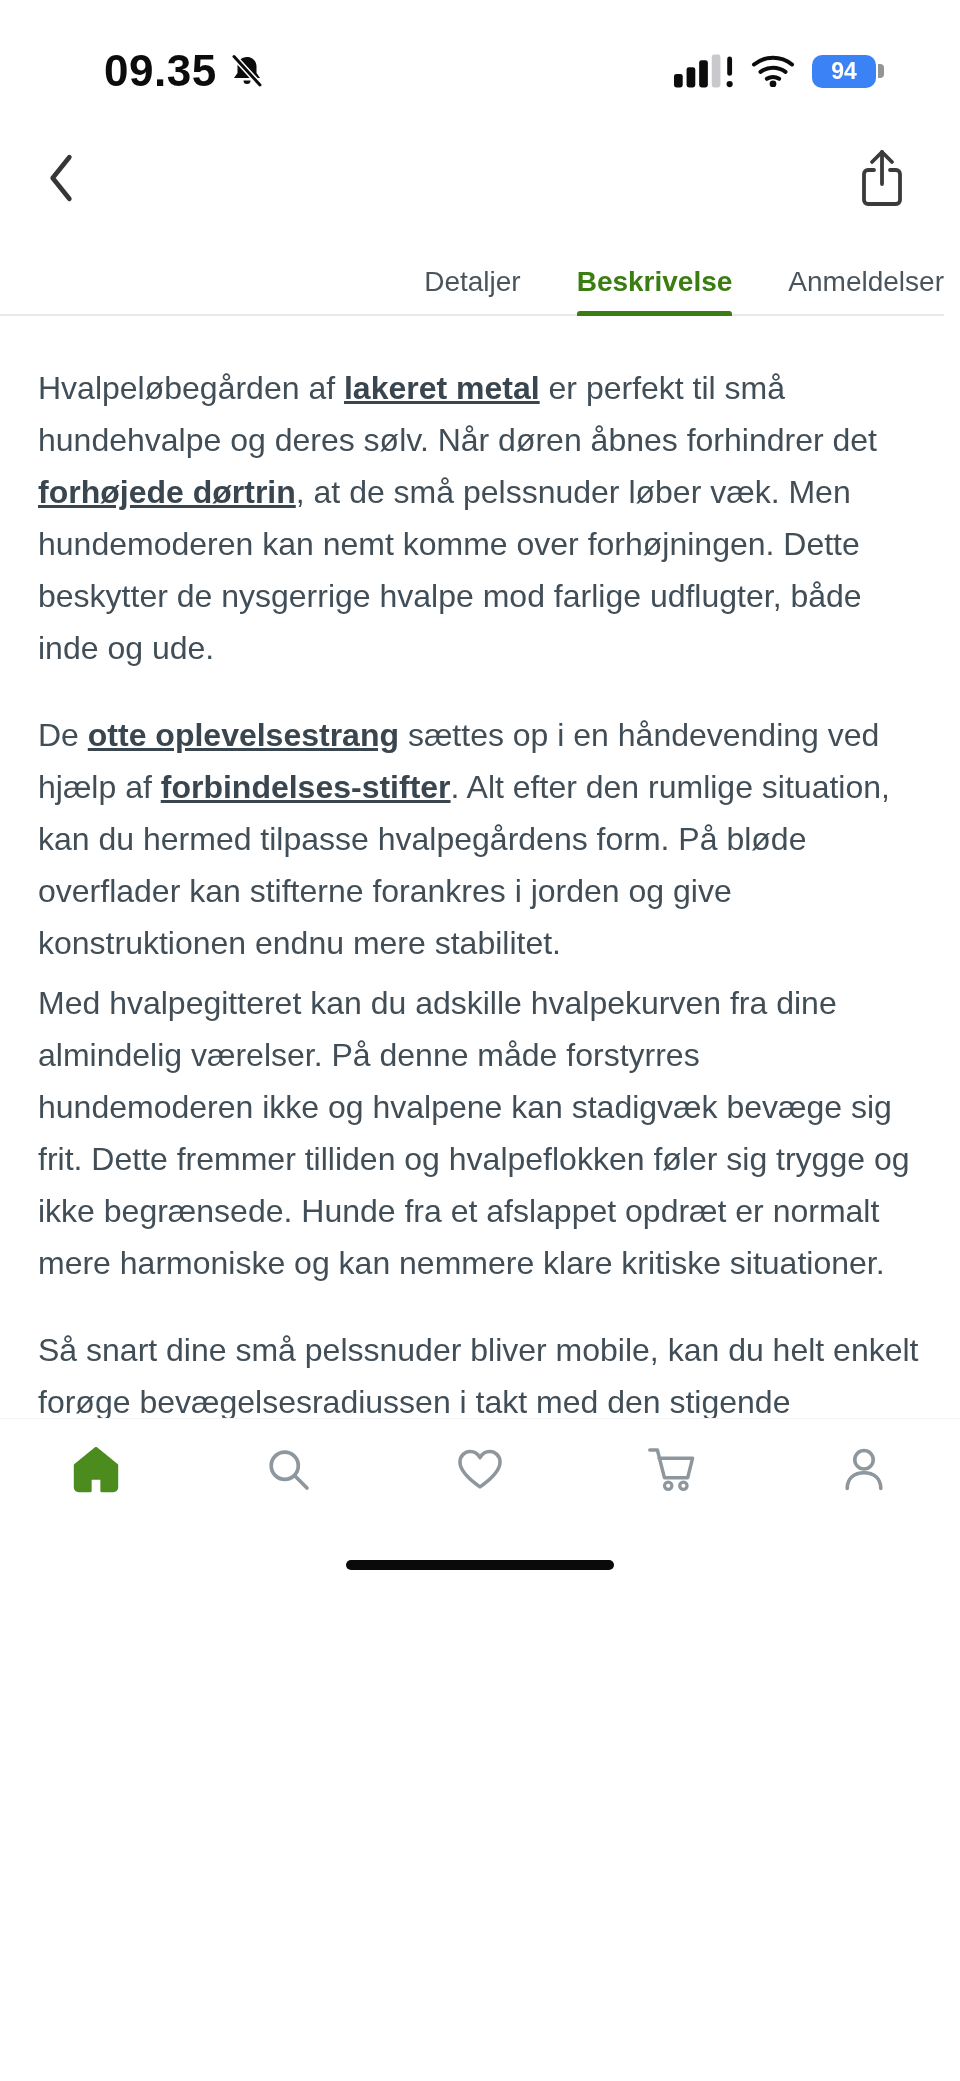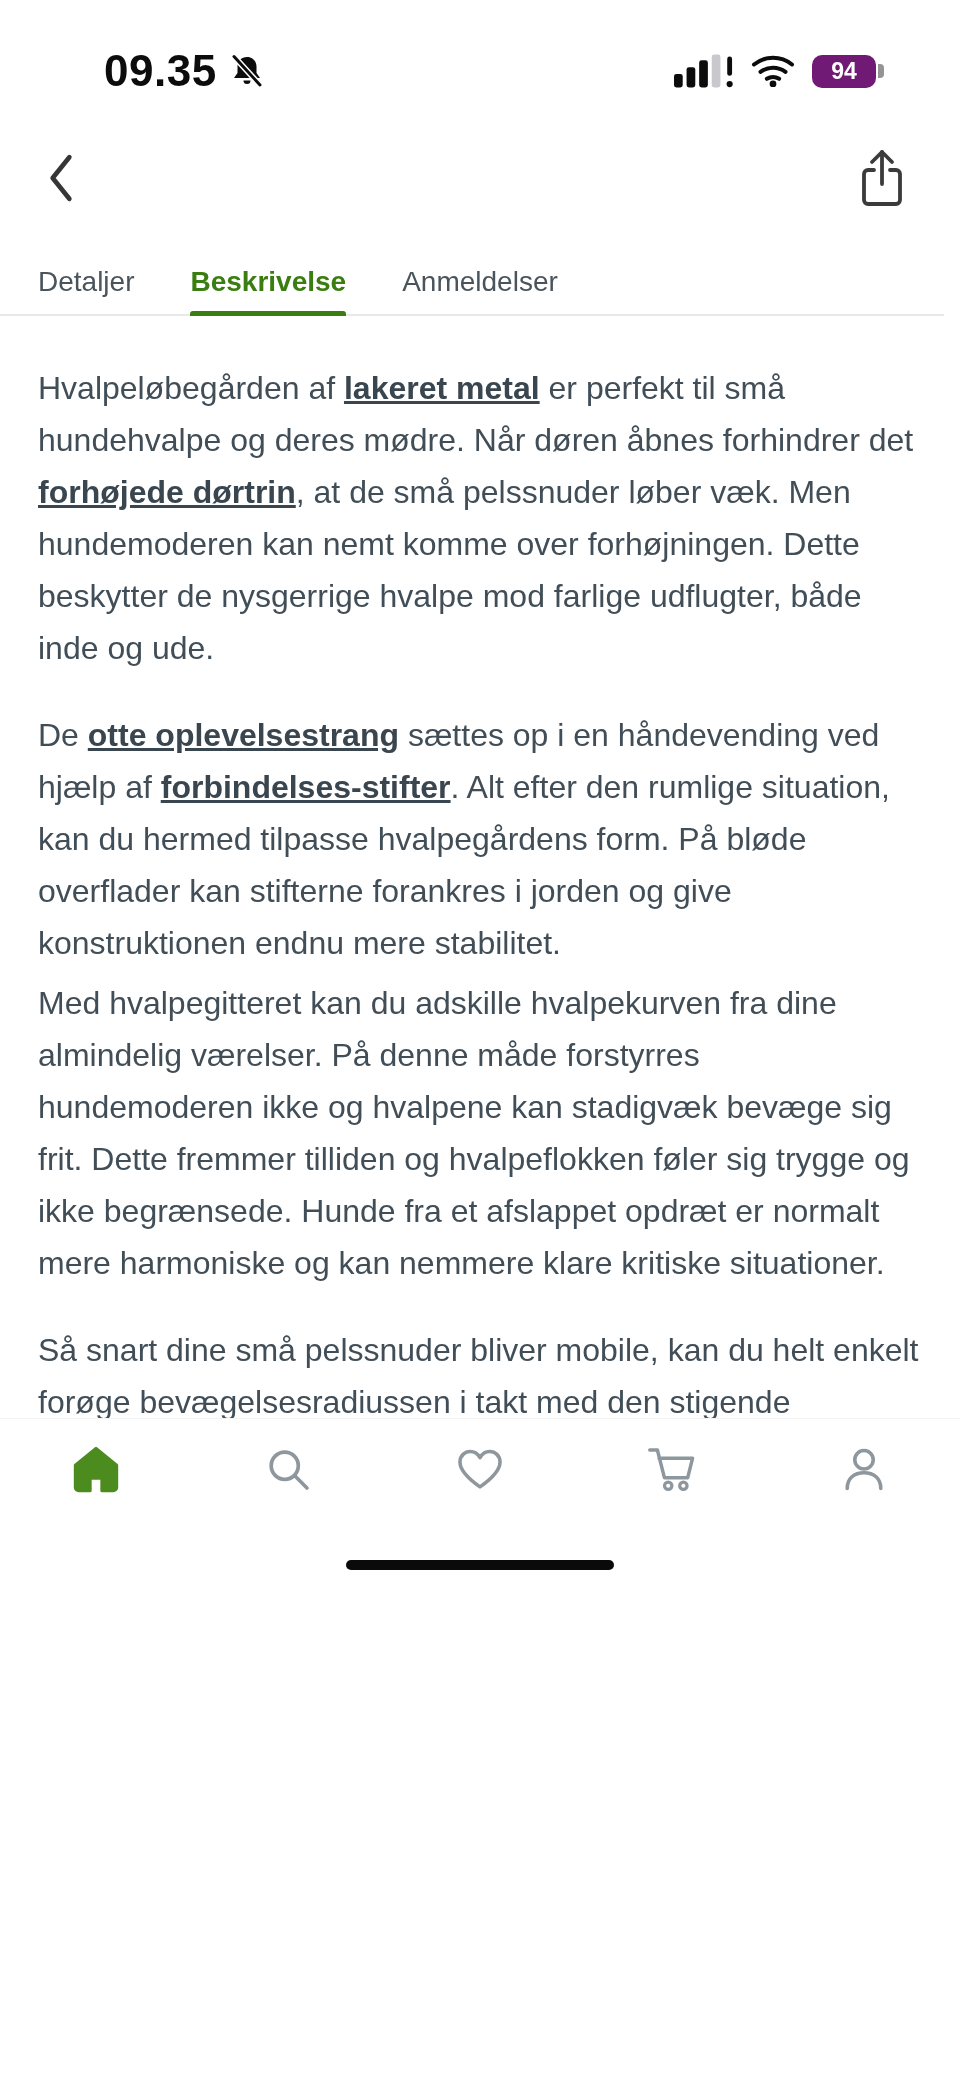--- a/index.html
+++ b/index.html
@@ -13,40 +13,41 @@
   .status-bar {
     position:absolute; top:0; left:0; right:0; height:122px;
     display:flex; justify-content:space-between; align-items:center;
     padding:20px 76px 0 104px; box-sizing:border-box; color:#0c0c0c;
   }
   .status-left { display:flex; align-items:center; gap:12px; }
   .time { font-size:44px; font-weight:700; letter-spacing:.5px; color:#0c0c0c; }
   .status-right { display:flex; align-items:center; gap:17px; }
   .battery-wrap { display:flex; align-items:center; }
   .battery {
-    width:64px; height:33px; background:#701a75; border-radius:10px;
+    width:64px; height:33px; background:#3b82f6; border-radius:10px;
     color:#fff; font-size:23px; font-weight:700;
     display:flex; align-items:center; justify-content:center;
   }
   .battery-nub { width:6px; height:14px; background:rgba(18,18,18,.45); border-radius:0 4px 4px 0; margin-left:2px; }
 
   
   .nav-row {
     position:absolute; top:122px; left:0; right:0; height:112px;
     display:flex; align-items:center; justify-content:space-between;
     padding:0 52px 0 46px; box-sizing:border-box;
   }
   .icon-btn { background:none; border:none; padding:0; cursor:pointer; color:#3b3b3b; display:flex; align-items:center; }
 
   
   .tabs {
     position:absolute; top:234px; left:0; right:16px; height:82px;
     display:flex; align-items:flex-end; gap:56px;
     padding:0 0 16px 38px; box-sizing:border-box;
     border-bottom:2px solid #e8e8ea;
+    justify-content:flex-end;
   }
   .tab { font-size:28px; font-weight:500; color:#4a545c; position:relative; cursor:pointer; }
   .tab.active { color:var(--accent-green); font-weight:700; }
   .tab.active::after {
     content:""; position:absolute; left:0; right:0; bottom:-18px; height:5px;
     background:var(--accent-green); border-radius:3px 3px 0 0;
   }
 
   
   .content {
@@ -136,21 +137,21 @@
     </button>
   </div>
 
   <div class="tabs">
     <div class="tab">Detaljer</div>
     <div class="tab active">Beskrivelse</div>
     <div class="tab">Anmeldelser</div>
   </div>
 
   <div class="content">
-      <p class="para"><span>Hvalpeløbegården af </span><b>lakeret metal</b><span> er perfekt til små hundehvalpe og deres mødre. Når døren åbnes forhindrer det </span><b>forhøjede dørtrin</b><span>, at de små pelssnuder løber væk. Men hundemoderen kan nemt komme over forhøjningen. Dette beskytter de nysgerrige hvalpe mod farlige udflugter, både inde og ude.</span></p>
+      <p class="para"><span>Hvalpeløbegården af </span><b>lakeret metal</b><span> er perfekt til små hundehvalpe og deres sølv. Når døren åbnes forhindrer det </span><b>forhøjede dørtrin</b><span>, at de små pelssnuder løber væk. Men hundemoderen kan nemt komme over forhøjningen. Dette beskytter de nysgerrige hvalpe mod farlige udflugter, både inde og ude.</span></p>
       <p class="para"><span>De </span><b>otte oplevelsestrang</b><span> sættes op i en håndevending ved hjælp af </span><b>forbindelses-stifter</b><span>. Alt efter den rumlige situation, kan du hermed tilpasse hvalpegårdens form. På bløde overflader kan stifterne forankres i jorden og give konstruktionen endnu mere stabilitet.</span></p>
       <p class="para tight"><span>Med hvalpegitteret kan du adskille hvalpekurven fra dine almindelig værelser. På denne måde forstyrres hundemoderen ikke og hvalpene kan stadigvæk bevæge sig frit. Dette fremmer tilliden og hvalpeflokken føler sig trygge og ikke begrænsede. Hunde fra et afslappet opdræt er normalt mere harmoniske og kan nemmere klare kritiske situationer.</span></p>
       <p class="para"><span>Så snart dine små pelssnuder bliver mobile, kan du helt enkelt forøge bevægelsesradiussen i takt med den stigende oplevelsestrang. Lige så nemt som opbygningen foregår, kan du adskille de enkelte elementer fra hinanden igen og opbevare dem, uden at de fylder meget.</span></p>
       <p class="para heading"><span>Hvalpeløbegård af metal i et overblik:</span></p>
     </div>
 
   <div class="bottom-bar">
     <button class="nav-item active">
       <span style="display:flex;">
         <svg width="52" height="52" viewBox="0 0 48 48">

